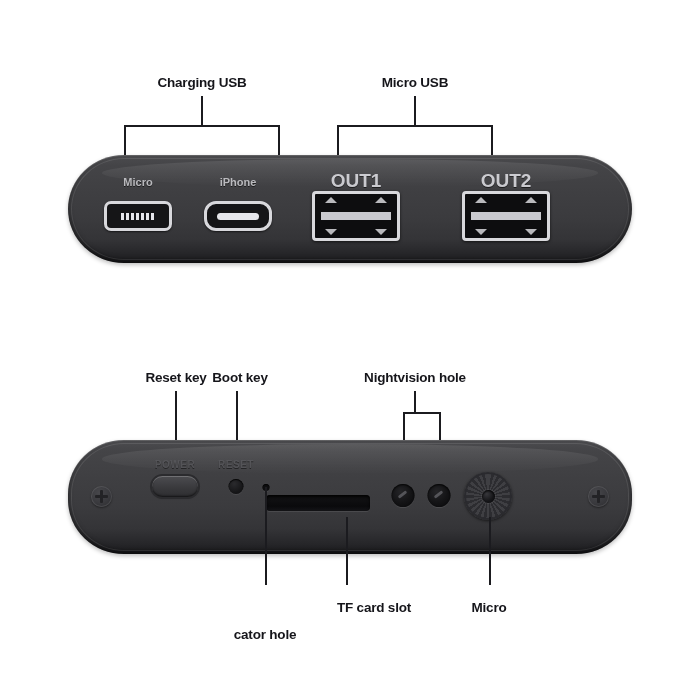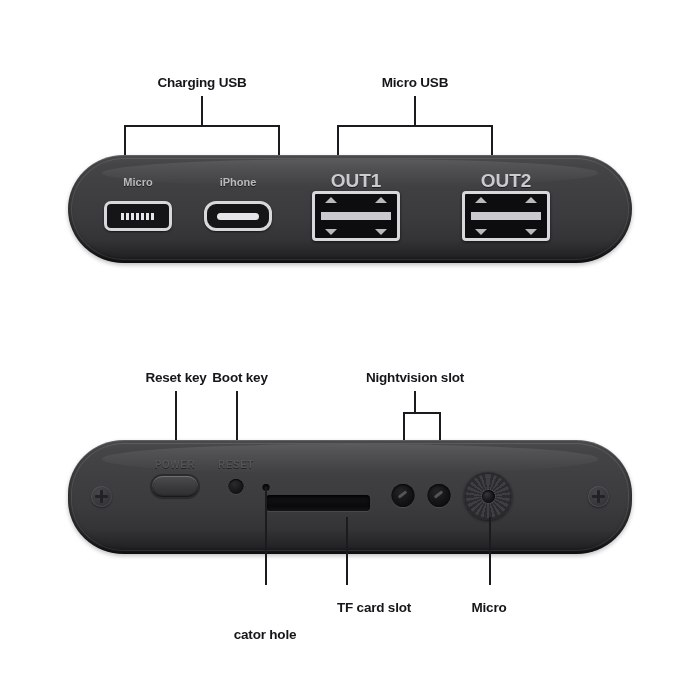--- a/index.html
+++ b/index.html
@@ -329,21 +329,21 @@
       <div class="tab t-down r"></div>
     </div>
   </div>
 
   <div class="callout c-center" style="left:176px; top:371px;">Reset key</div>
   <div class="lead-v" style="left:175px; top:391px; height:68px;"></div>
 
   <div class="callout c-center" style="left:240px; top:371px;">Boot key</div>
   <div class="lead-v" style="left:236px; top:391px; height:68px;"></div>
 
-  <div class="callout c-center" style="left:415px; top:371px;">Nightvision slot</div>
+  <div class="callout c-center" style="left:415px; top:371px;">Nightvision hole</div>
   <div class="lead-v" style="left:414px; top:391px; height:22px;"></div>
   <div class="lead-h" style="left:403px; top:412px; width:38px;"></div>
   <div class="lead-v" style="left:403px; top:412px; height:72px;"></div>
   <div class="lead-v" style="left:439px; top:412px; height:72px;"></div>
 
   <div class="device" style="left:68px; top:440px; width:564px; height:114px;">
 
     <div class="screw" style="position:absolute; left:23px; top:46px;"></div>
     <div class="screw" style="position:absolute; right:23px; top:46px;"></div>
 

